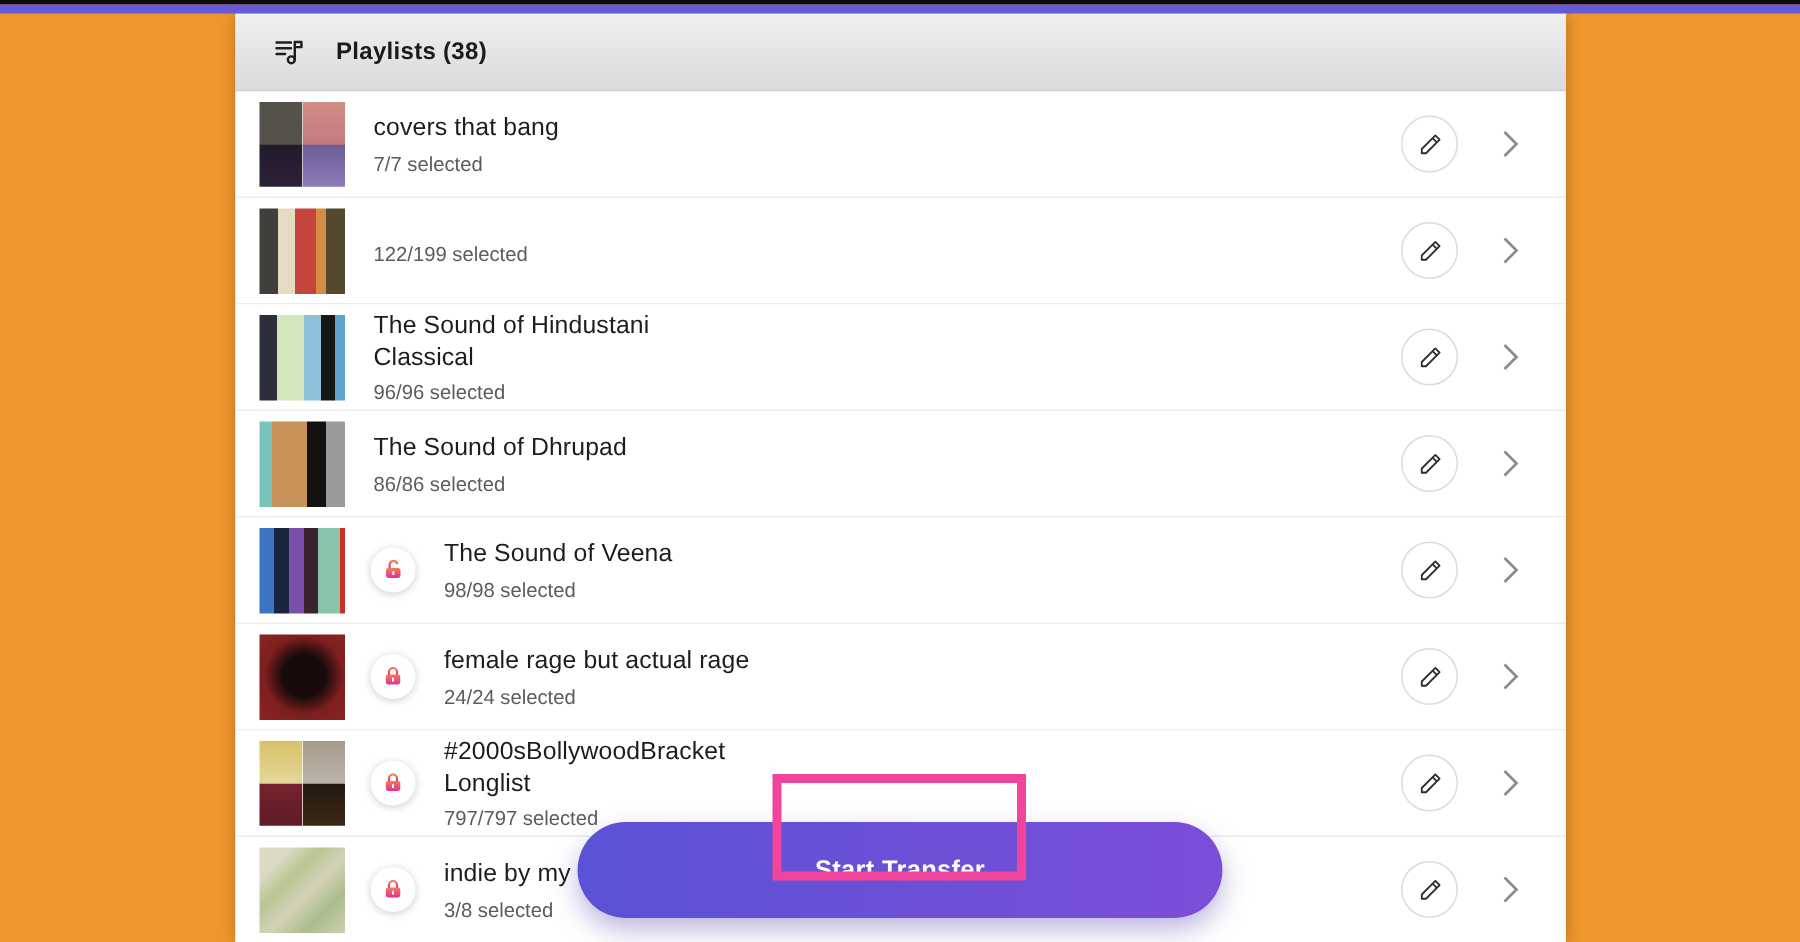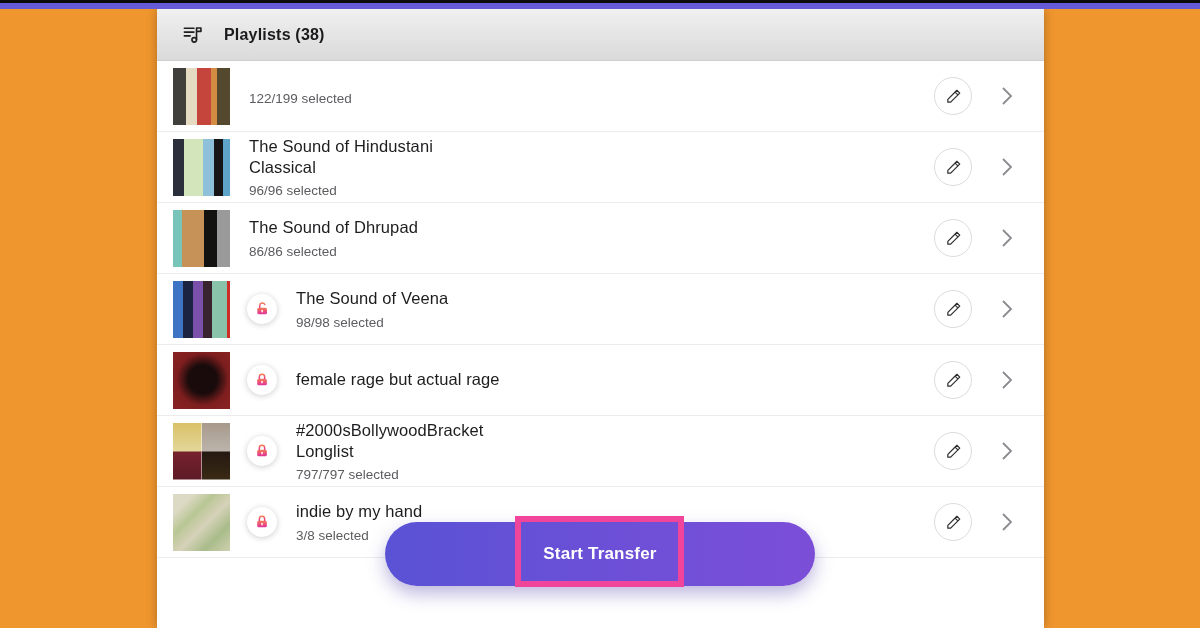--- a/index.html
+++ b/index.html
@@ -46,21 +46,21 @@
     width:38px;height:38px;flex:none;border-radius:50%;
     border:1px solid #dcdcdc;background:#fff;cursor:pointer;
     display:flex;align-items:center;justify-content:center;padding:0;
   }
   .chev{
     width:14px;height:22px;flex:none;margin-left:28px;cursor:pointer;
     display:flex;align-items:center;justify-content:center;
   }
 
   .transfer-pill{
-    position:absolute;left:385px;top:522px;width:430px;height:64px;
+    position:absolute;left:385px;top:548px;width:430px;height:64px;
     border:none;border-radius:32px;cursor:pointer;z-index:5;
     background:linear-gradient(90deg,#5a52d5,#7c4ed8);
     box-shadow:0 8px 18px rgba(70,50,160,.35);
     color:#ffffff;font-family:"Liberation Sans","DejaVu Sans",sans-serif;
     font-size:17px;font-weight:700;letter-spacing:.2px;
   }
   .highlight-rect{
     position:absolute;left:515px;top:516px;width:169px;height:71px;
     border:6px solid #f0459b;box-sizing:border-box;z-index:6;pointer-events:none;
   }
@@ -106,20 +106,39 @@
           <path d="M3.5 5.5h10M3.5 9.5h10M3.5 13.5h6"></path>
           <circle cx="13.8" cy="17.6" r="2.4"></circle>
           <path d="M16.2 17.6V5.2h4.6v3.6h-4.6" stroke-linejoin="round"></path>
         </svg>
       </span>
       <span class="htitle">Playlists (38)</span>
     </div>
 
     <div class="rows">
 
+      <div class="row">
+        <div class="thumb cover-0"></div>
+        <div class="meta">
+          <div class="ptitle">covers that bang</div>
+          <div class="psub">7/7 selected</div>
+        </div>
+        <div class="spacer"></div>
+        <button class="edit-btn">
+          <svg viewBox="0 0 24 24" width="17" height="17">
+              <path d="M16.8 3.2l4 4L8 20H4v-4L16.8 3.2z" fill="none" stroke="#2e2e30" stroke-width="1.7" stroke-linejoin="round"></path>
+              <path d="M14.2 5.8l4 4" stroke="#2e2e30" stroke-width="1.7"></path>
+            </svg>
+        </button>
+        <div class="chev">
+          <svg viewBox="0 0 12 20" width="12" height="20">
+              <path d="M2 2l8 8-8 8" fill="none" stroke="#8a8a90" stroke-width="1.8"></path>
+            </svg>
+        </div>
+      </div>
 
       <div class="row">
         <div class="thumb cover-1"></div>
         <div class="meta">
           <div class="psub">122/199 selected</div>
         </div>
         <div class="spacer"></div>
         <button class="edit-btn">
           <svg viewBox="0 0 24 24" width="17" height="17">
               <path d="M16.8 3.2l4 4L8 20H4v-4L16.8 3.2z" fill="none" stroke="#2e2e30" stroke-width="1.7" stroke-linejoin="round"></path>
@@ -204,20 +223,21 @@
         <div class="thumb cover-5"></div>
         <div class="lock-badge">
           <svg viewBox="0 0 24 24" width="16" height="16">
             <path d="M8 10V7.5a4 4 0 0 1 8 0V10" fill="none" stroke="url(#lockgrad)" stroke-width="2.2" stroke-linecap="round"></path>
             <rect x="4.8" y="10" width="14.5" height="10" rx="2.4" fill="url(#lockgrad)"></rect>
             <rect x="11" y="13" width="2" height="4.2" rx="1" fill="#ffffff"></rect>
           </svg>
         </div>
         <div class="meta">
           <div class="ptitle">female rage but actual rage</div>
+          <div class="psub">24/24 selected</div>
         </div>
         <div class="spacer"></div>
         <button class="edit-btn">
           <svg viewBox="0 0 24 24" width="17" height="17">
               <path d="M16.8 3.2l4 4L8 20H4v-4L16.8 3.2z" fill="none" stroke="#2e2e30" stroke-width="1.7" stroke-linejoin="round"></path>
               <path d="M14.2 5.8l4 4" stroke="#2e2e30" stroke-width="1.7"></path>
             </svg>
         </button>
         <div class="chev">
           <svg viewBox="0 0 12 20" width="12" height="20">

